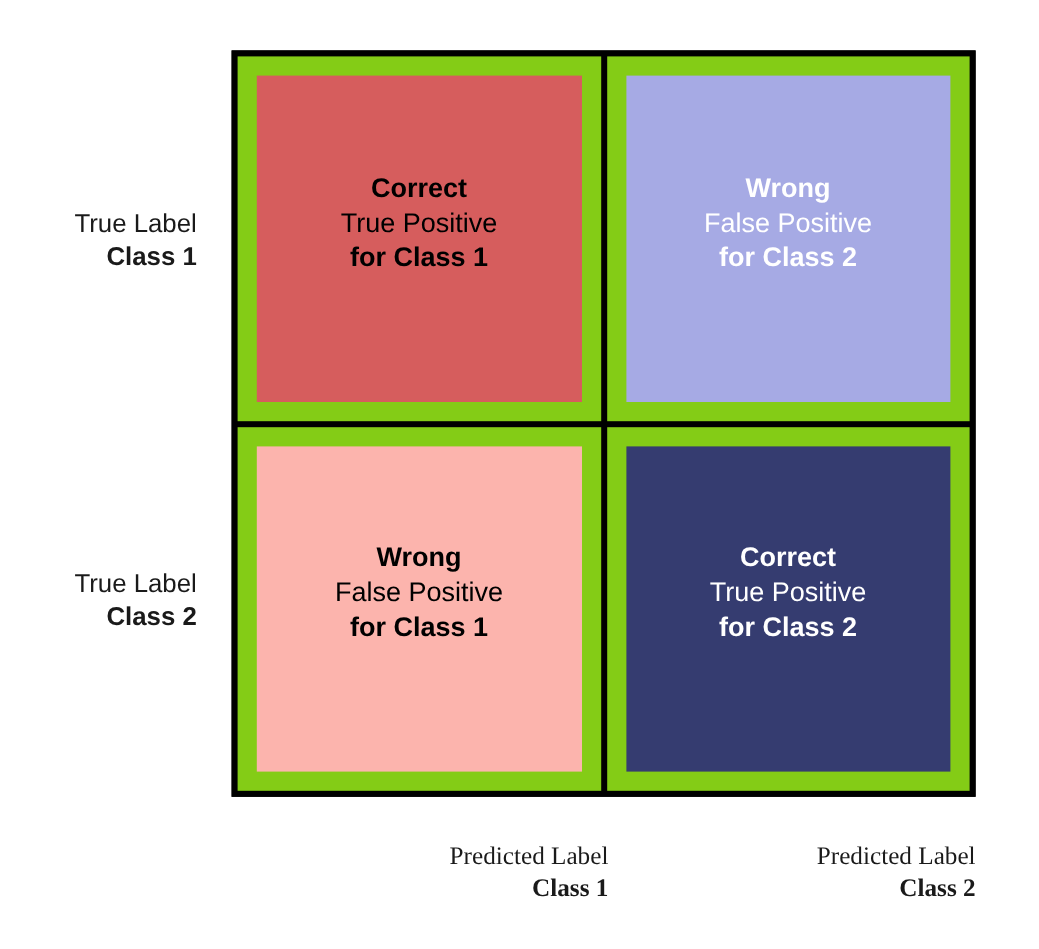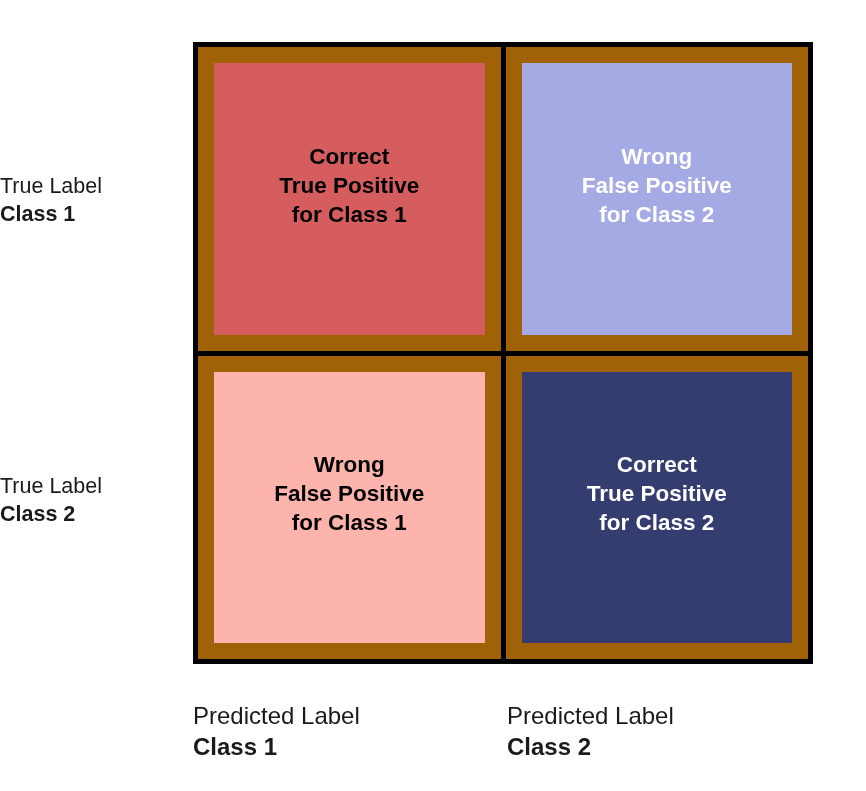--- a/index.html
+++ b/index.html
@@ -19,38 +19,39 @@
     position: relative;
     width: 866px;
     height: 791px;
   }
 
   
   .row-label {
     position: absolute;
     left: 0;
     width: 164px;
-    text-align: left;
+    text-align: right;
     line-height: 1.30;
     font-size: 21.5px;
     color: #1a1a1a;
   }
   .row-label .lab-top { display: block; font-weight: 400; }
   .row-label .lab-bot { display: block; font-weight: 700; }
 
   #row-label-0 { top: 173px; }
   #row-label-1 { top: 473px; }
 
   
   .col-label {
     position: absolute;
-    text-align: left;
+    text-align: right;
     line-height: 1.30;
-    font-size: 24px;
+    font-size: 21px;
     color: #1a1a1a;
+    font-family: Liberation Serif, serif;
   }
   .col-label .lab-top { display: block; font-weight: 400; }
   .col-label .lab-bot { display: block; font-weight: 700; }
 
   #col-label-0 { top: 700px; left: 193px; width: 314px; }
   #col-label-1 { top: 700px; left: 507px; width: 306px; }
 
   
   #matrix {
     position: absolute;
@@ -61,21 +62,21 @@
     box-sizing: border-box;
     border: 5px solid #000000;
     background: #000000;
     display: grid;
     grid-template-columns: 1fr 1fr;
     grid-template-rows: 1fr 1fr;
     gap: 5px;
   }
 
   .cell-wrap {
-    background: #a16207;
+    background: #84cc16;
     padding: 16px;
     box-sizing: border-box;
     position: relative;
     overflow: hidden;
   }
 
   .cell {
     width: 100%;
     height: 100%;
     box-sizing: border-box;
@@ -85,21 +86,21 @@
   .cell-text {
     position: absolute;
     left: 0;
     right: 0;
     top: 29%;
     text-align: center;
     line-height: 1.295;
     font-size: 22.5px;
   }
   .cell-text .t-head { display: block; font-weight: 700; }
-  .cell-text .t-l1   { display: block; font-weight: 700; }
+  .cell-text .t-l1   { display: block; font-weight: 400; }
   .cell-text .t-l2   { display: block; font-weight: 700; }
 </style>
 </head>
 <body style="background: rgb(255, 255, 255);">
 
 <div id="figure">
 
   <div class="row-label" id="row-label-0">
     <span class="lab-top">True Label</span>
     <span class="lab-bot">Class 1</span>

